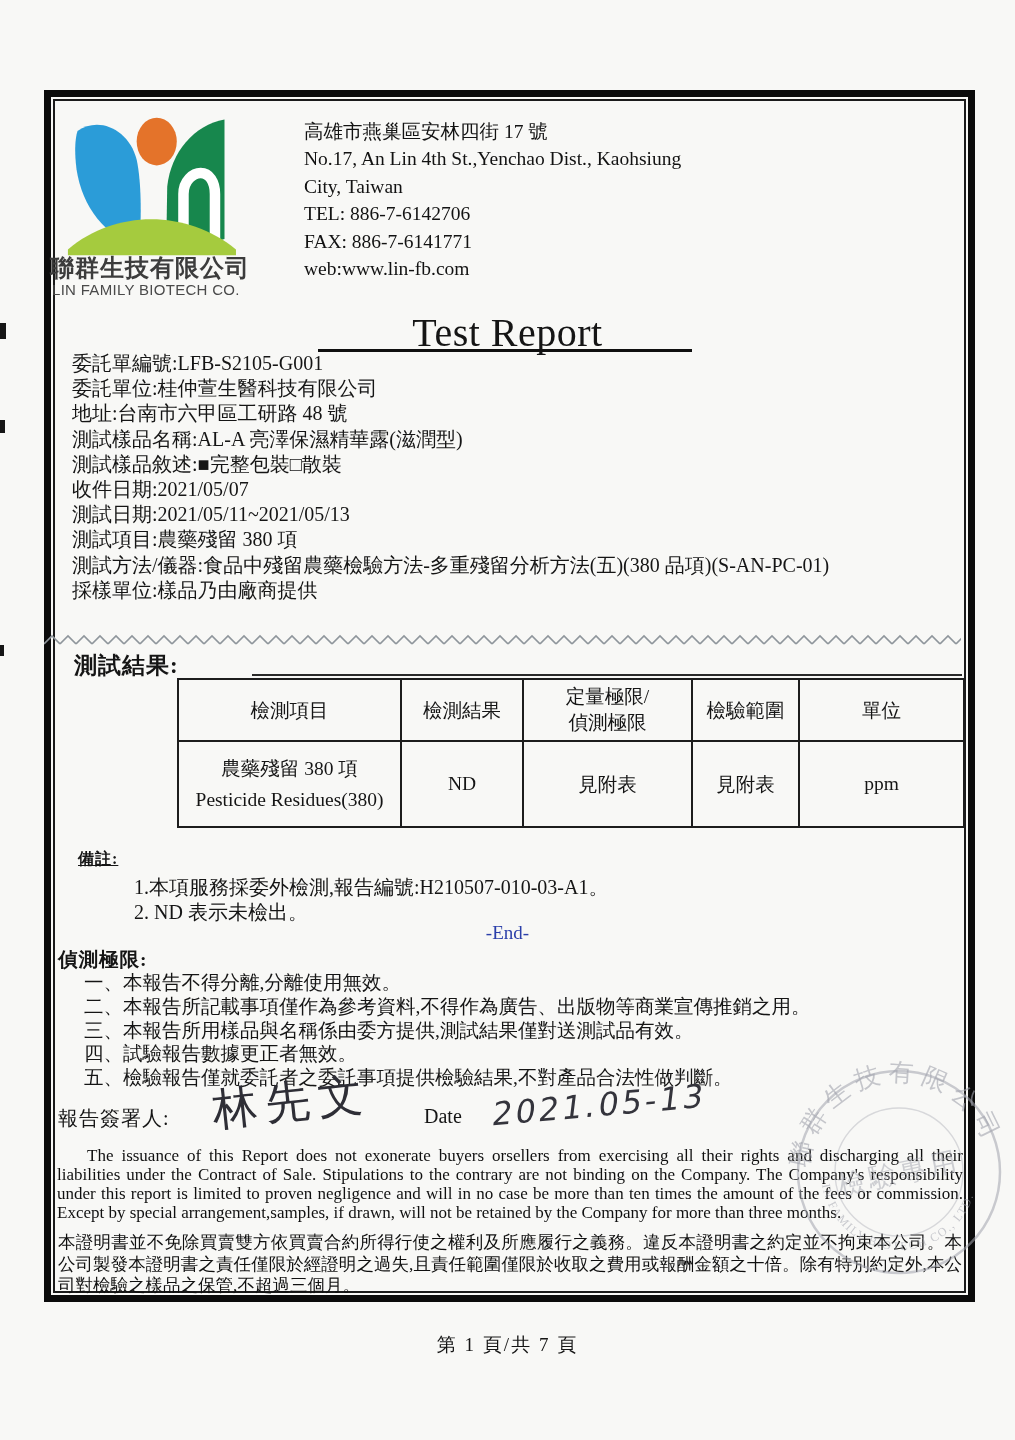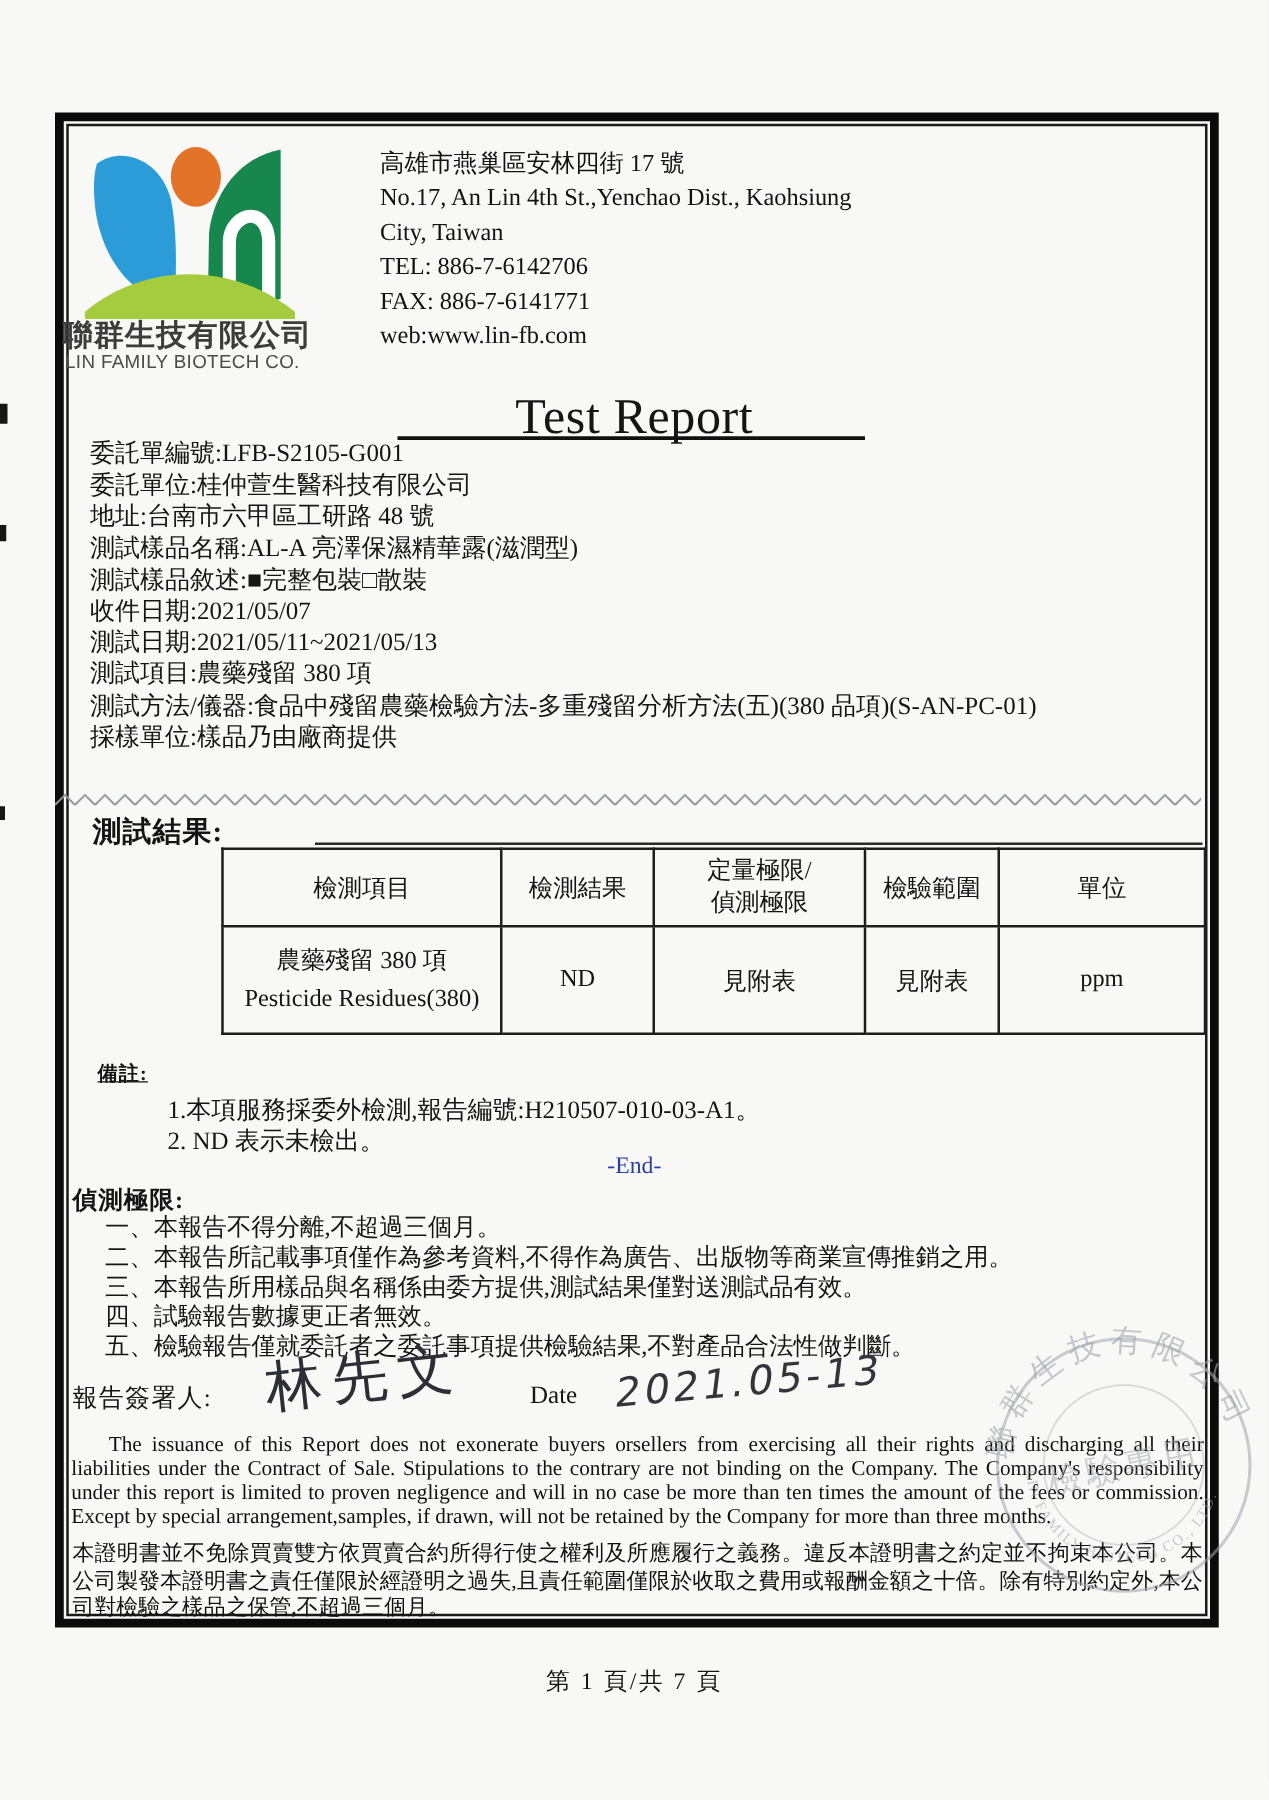--- a/index.html
+++ b/index.html
@@ -170,21 +170,21 @@
   </tbody>
     </table>
 
   <div class="remarks-h">備註:</div>
   <div class="remark-1">1.本項服務採委外檢測,報告編號:H210507-010-03-A1。</div>
   <div class="remark-2">2. ND 表示未檢出。</div>
   <div class="endmark">-End-</div>
 
   <div class="notice-h">偵測極限:</div>
   <div class="notices">
-    <div>一、本報告不得分離,不超過三個月。</div>
+    <div>一、本報告不得分離,分離使用無效。</div>
     <div>二、本報告所記載事項僅作為參考資料,不得作為廣告、出版物等商業宣傳推銷之用。</div>
     <div>三、本報告所用樣品與名稱係由委方提供,測試結果僅對送測試品有效。</div>
     <div>四、試驗報告數據更正者無效。</div>
     <div>五、檢驗報告僅就委託者之委託事項提供檢驗結果,不對產品合法性做判斷。</div>
   </div>
 
   <div class="signer-label">報告簽署人:</div>
   <div class="sig-zh">林先文</div>
   <div class="date-label">Date</div>
   <div class="sig-date">2021.05-13</div>

